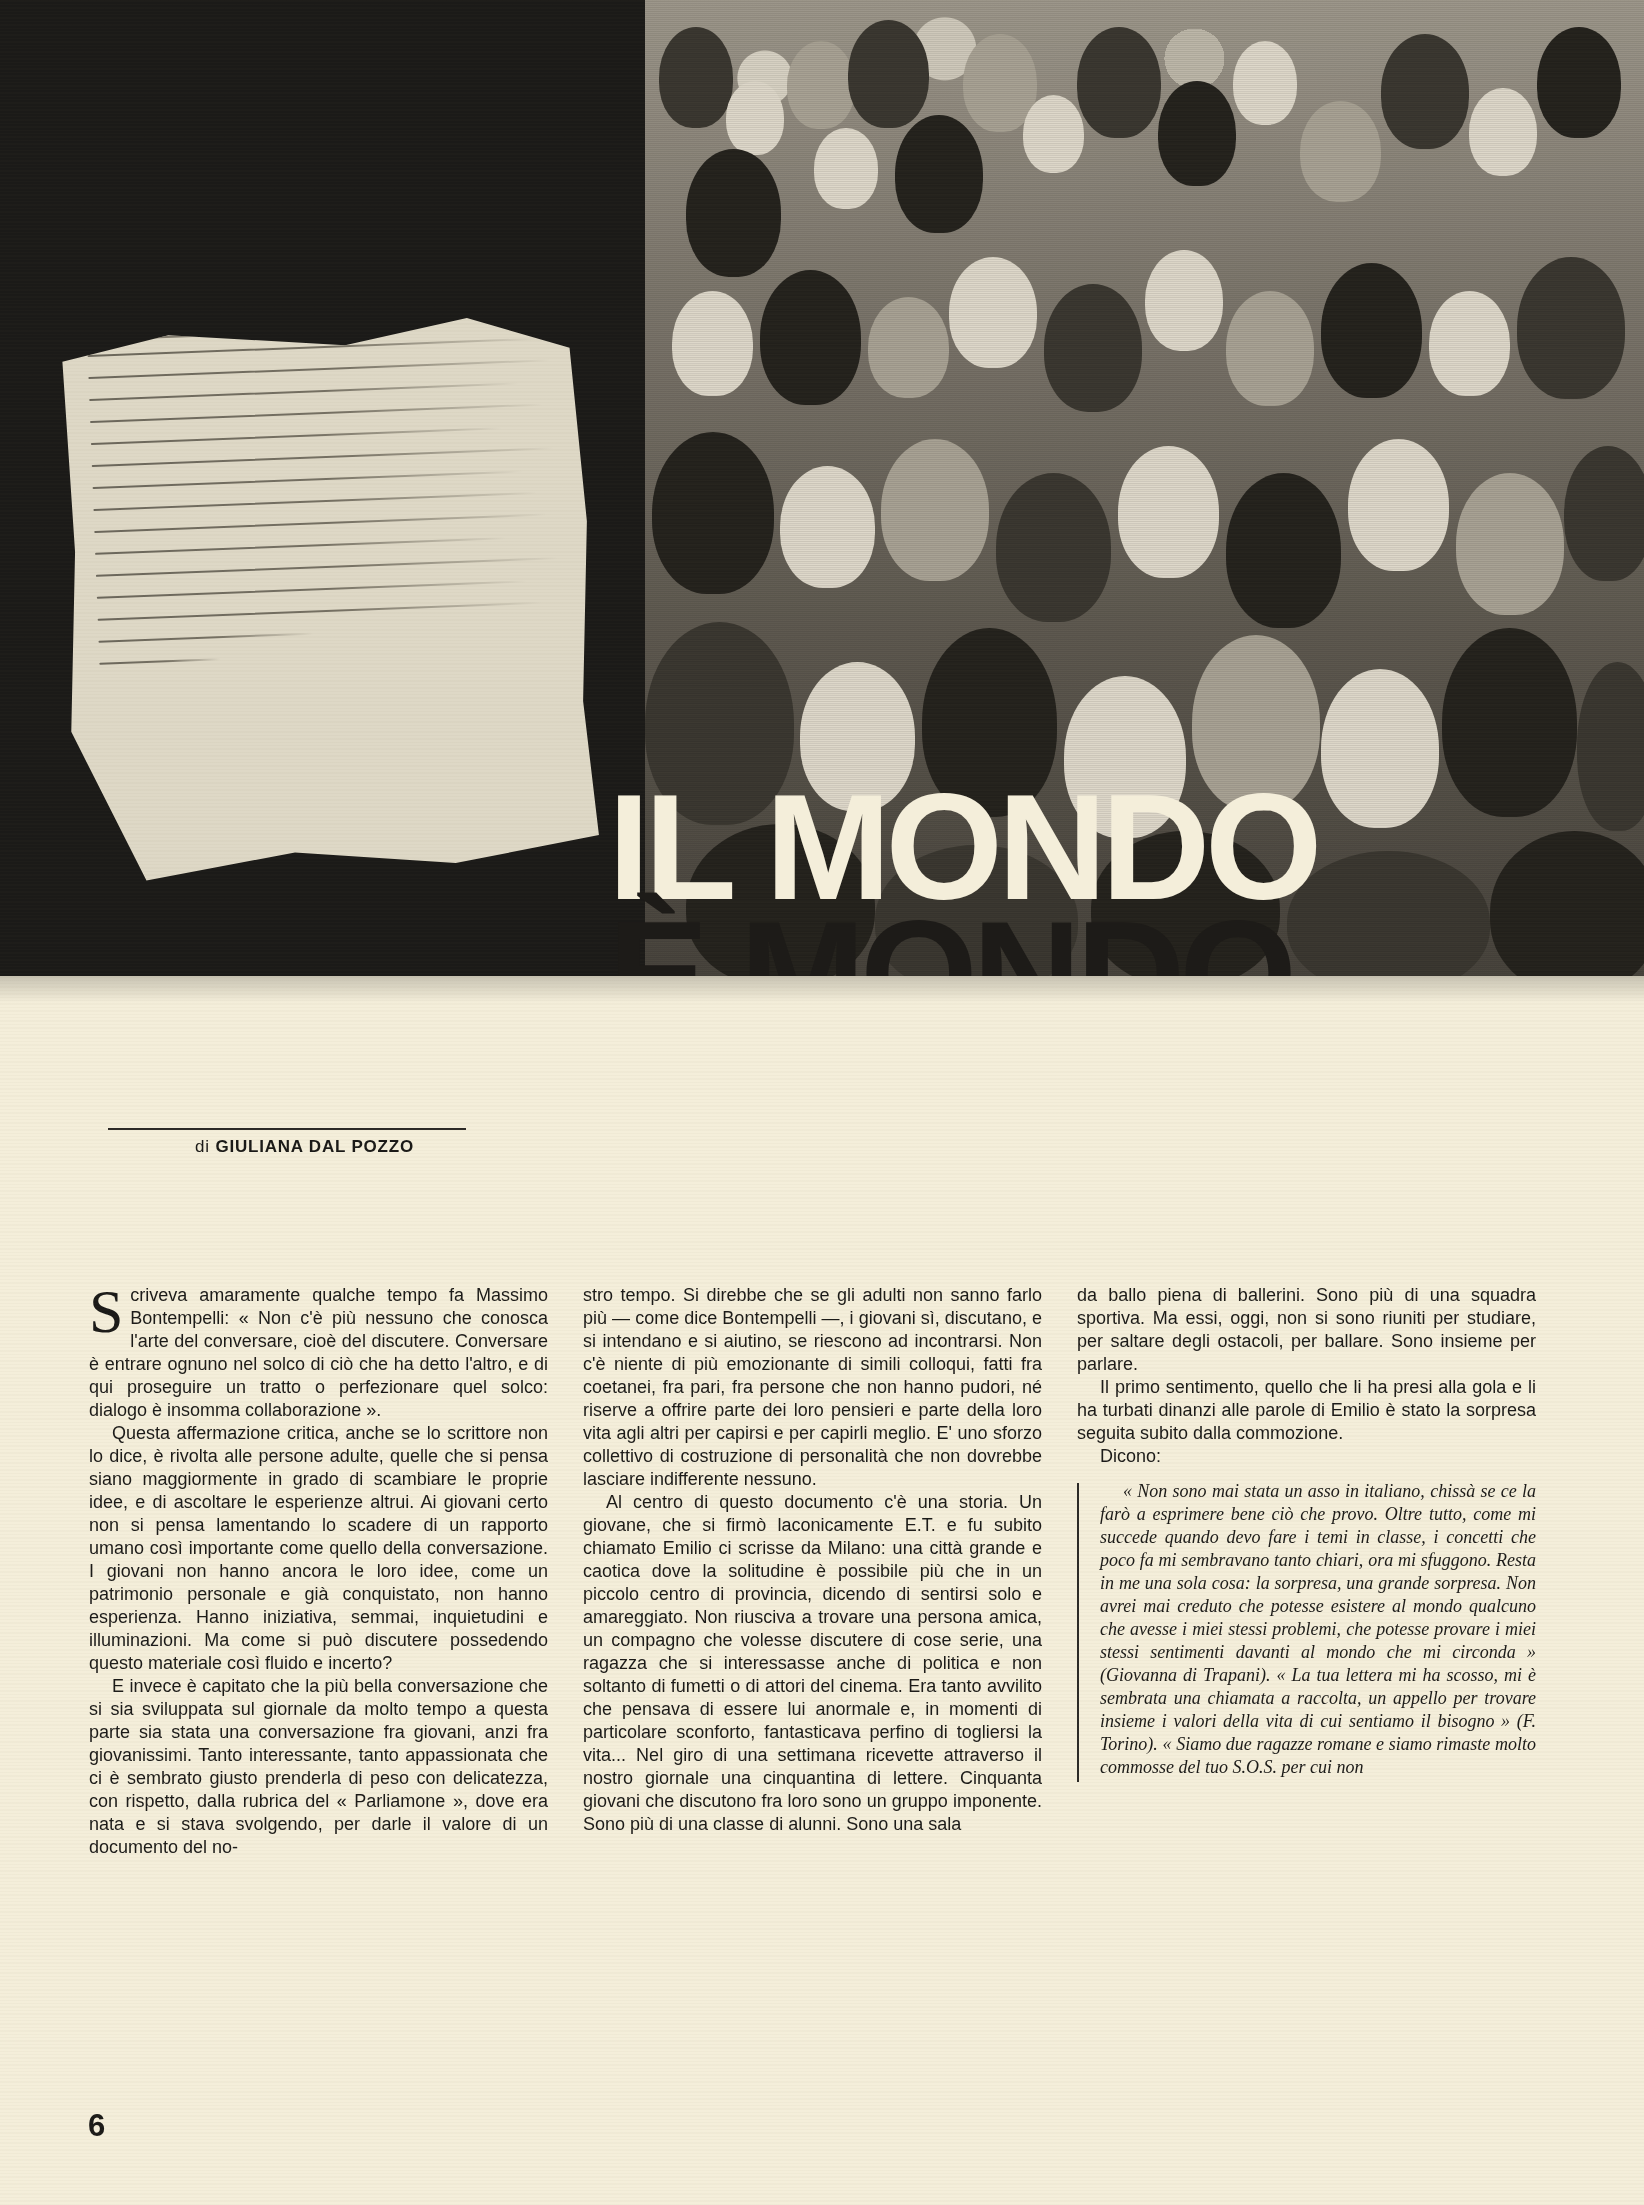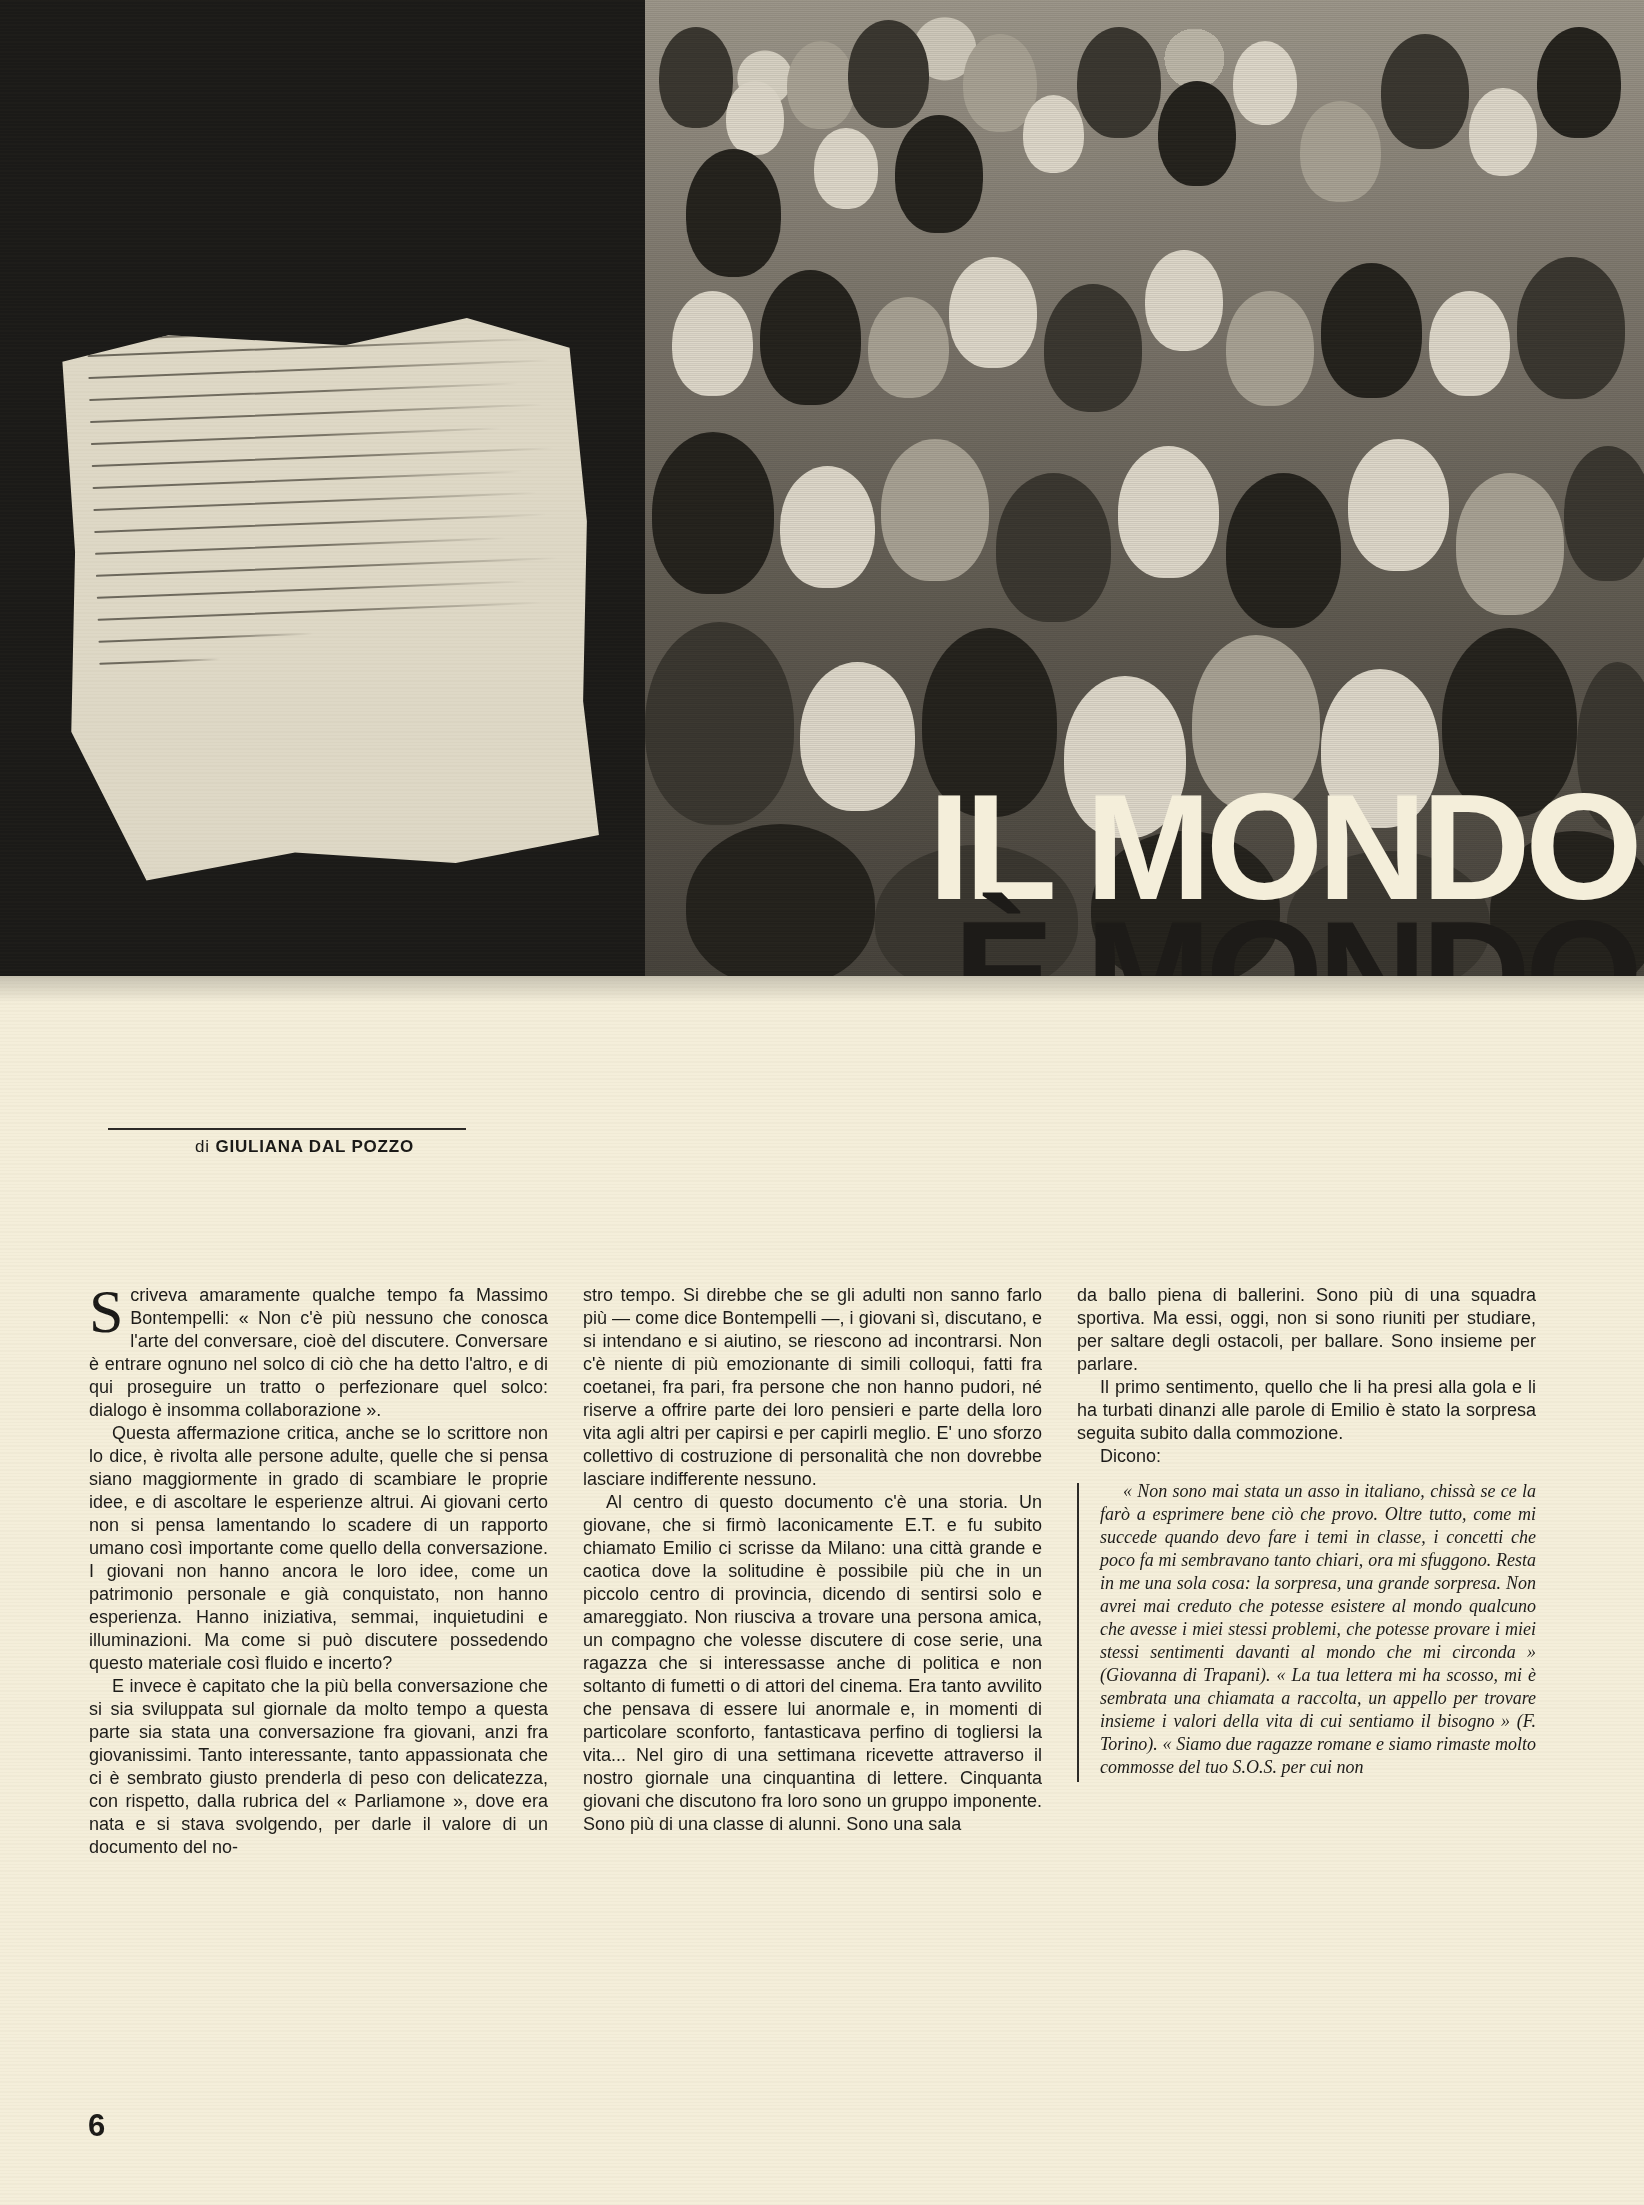--- a/index.html
+++ b/index.html
@@ -68,21 +68,21 @@
   .hline.s2{width:92%;}
   .hline.s3{width:99%;}
   .hline.s4{width:88%;}
   .hline.s5{width:95%;}
   .hline.short{width:46%;}
   .hline.tiny{width:26%;}
   .letter-head{
     position:absolute;left:36px;top:12px;width:243px;height:2px;
     background:#5b564a;opacity:.7;
   }
-  .title-wrap{position:absolute;left:608px;top:784px;width:1036px;height:291px;z-index:6;text-align:right;}
+  .title-wrap{position:absolute;left:608px;top:784px;width:1036px;height:291px;z-index:6;}
   .tl{
     font-weight:700;letter-spacing:-5.4px;line-height:.84;
     font-size:151px;display:block;padding-right:6.8px;
   }
   .tl.white{color:#f4eeda;}
   .tl.black{color:#1d1b18;}
 
   
   .byline-rule{
     position:absolute;left:108px;top:1128px;width:358px;height:2px;background:#2b2926;

